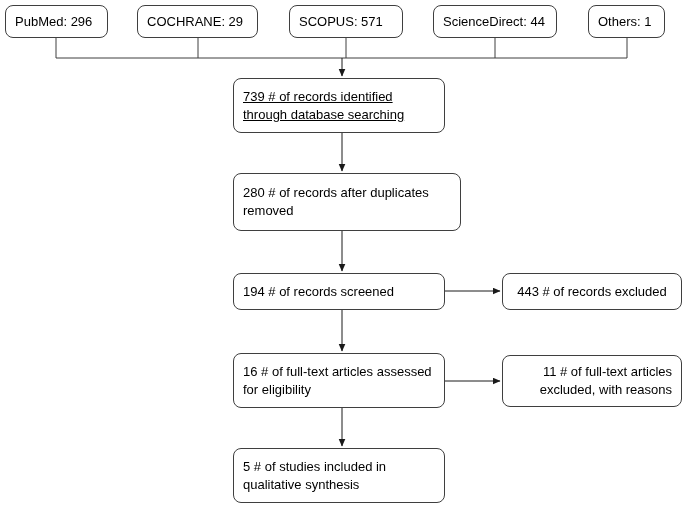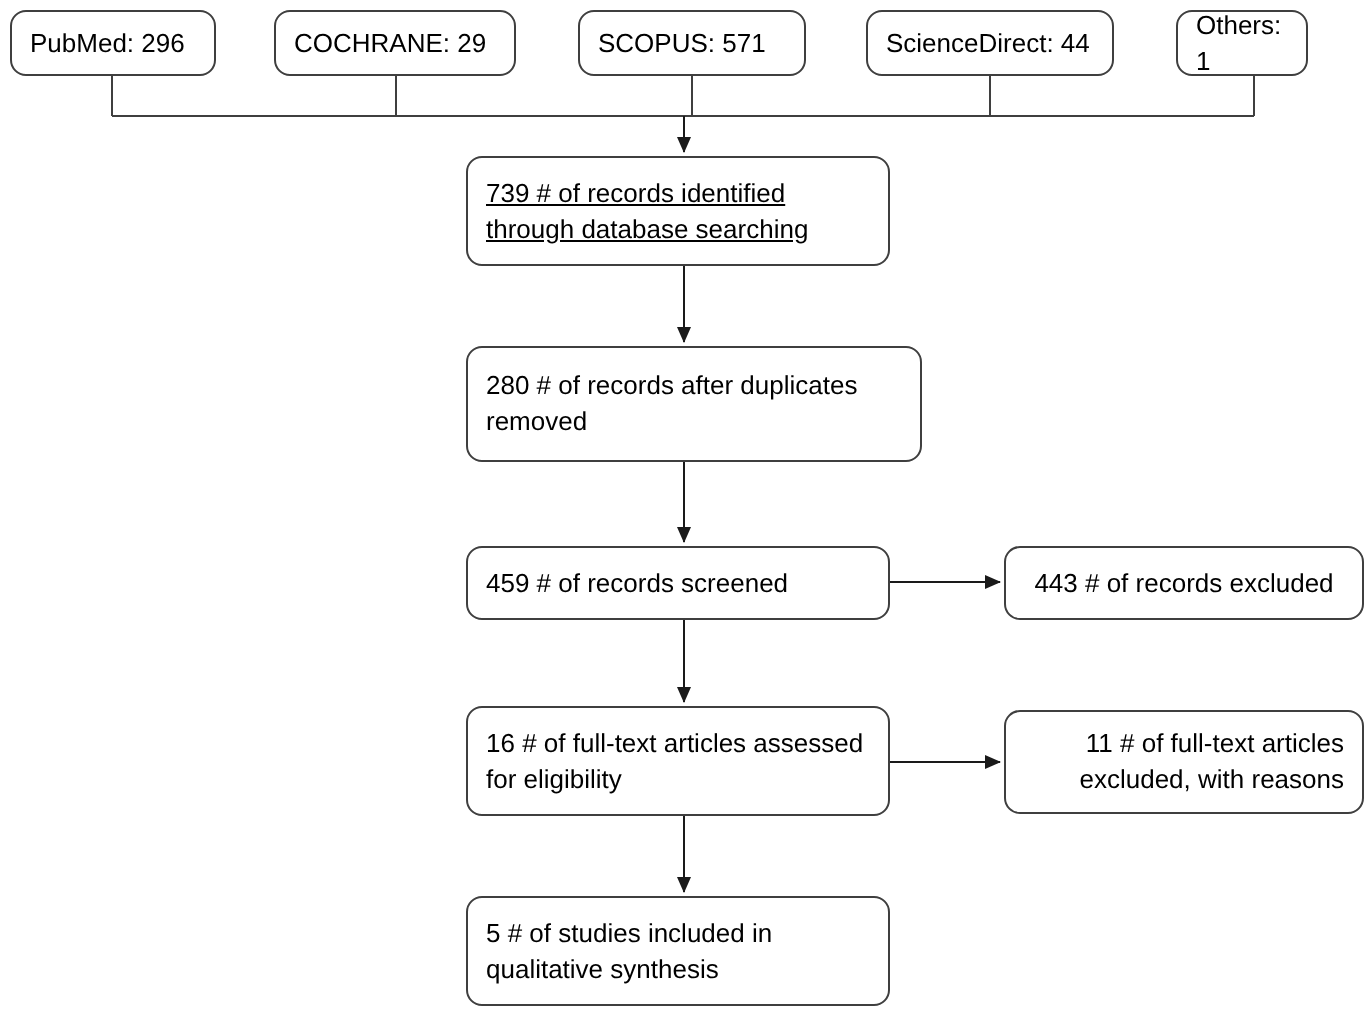--- a/index.html
+++ b/index.html
@@ -33,21 +33,21 @@
     flex-direction: column;
     justify-content: center;
     padding: 2px 9px;
     text-align: left;
   }
   
   #src-pubmed        { left: 5px;   top: 5px; width: 103px; height: 33px; }
   #src-cochrane      { left: 137px; top: 5px; width: 121px; height: 33px; }
   #src-scopus        { left: 289px; top: 5px; width: 114px; height: 33px; }
   #src-sciencedirect { left: 433px; top: 5px; width: 124px; height: 33px; }
-  #src-others        { left: 588px; top: 5px; width: 66px;  height: 33px; }
+  #src-others        { left: 588px; top: 5px; width: 77px;  height: 33px; }
   
   #flow-identified   { left: 233px; top: 78px;  width: 212px; height: 55px; text-decoration: underline; }
   #flow-deduped      { left: 233px; top: 173px; width: 228px; height: 58px; }
   #flow-screened     { left: 233px; top: 273px; width: 212px; height: 37px; }
   #flow-eligibility  { left: 233px; top: 353px; width: 212px; height: 55px; }
   #flow-included     { left: 233px; top: 448px; width: 212px; height: 55px; }
   
   #excl-records      { left: 502px; top: 273px; width: 180px; height: 37px; text-align: center; }
   #excl-fulltext     { left: 502px; top: 355px; width: 180px; height: 52px; text-align: right; }
 </style>
@@ -96,21 +96,21 @@
   <span>Others: 1</span>
 </div>
 
 <div class="box" id="flow-identified">
   <span>739 # of records identified through database searching</span>
 </div>
 <div class="box" id="flow-deduped">
   <span>280 # of records after duplicates removed</span>
 </div>
 <div class="box" id="flow-screened">
-  <span>459 # of records screened</span>
+  <span>194 # of records screened</span>
 </div>
 <div class="box" id="flow-eligibility">
   <span>16 # of full-text articles assessed for eligibility</span>
 </div>
 <div class="box" id="flow-included">
   <span>5 # of studies included in qualitative synthesis</span>
 </div>
 
 <div class="box" id="excl-records">
   <span>443 # of records excluded</span>

